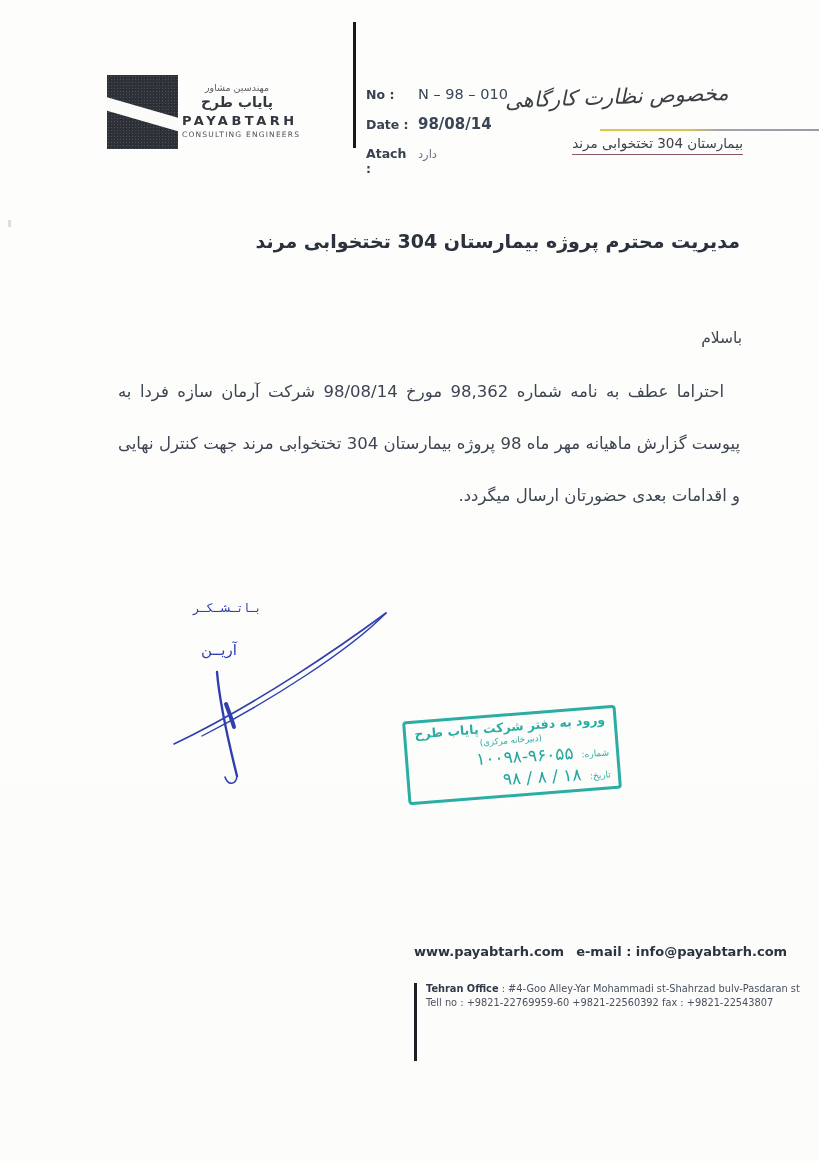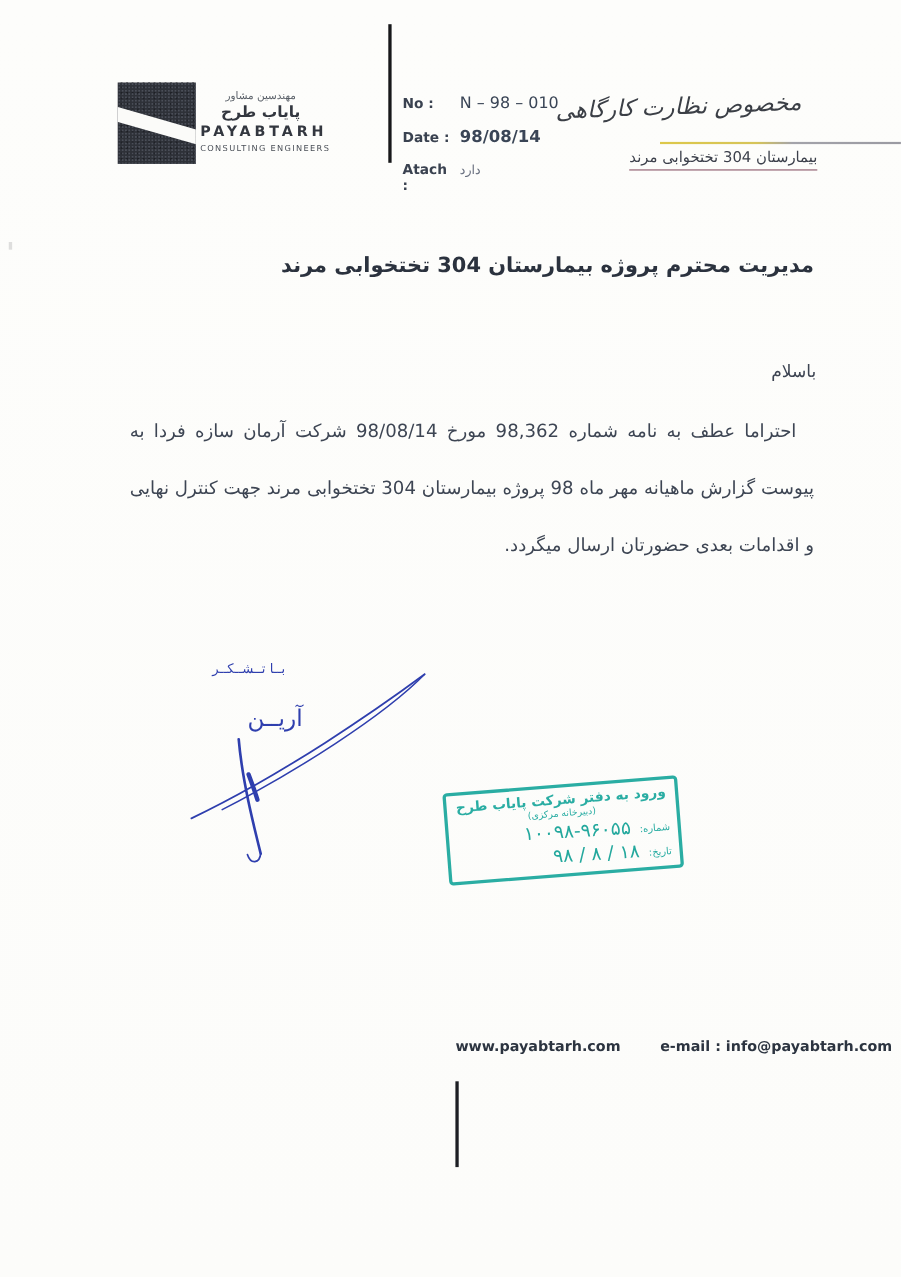--- a/index.html
+++ b/index.html
@@ -82,21 +82,21 @@
     font-size:16.5px;line-height:52px;color:#3d4553;
     text-indent:16px;
   }
   
   .sig-closing{
     position:absolute;left:193px;top:601px;
     font-size:12px;color:#2f3fae;letter-spacing:1px;direction:rtl;text-align:right;
   }
   .sig-name{
     position:absolute;left:201px;top:641px;
-    font-size:21px;color:#2f3fae;letter-spacing:2px;direction:rtl;margin-left:24px;
+    font-size:15px;color:#2f3fae;letter-spacing:2px;direction:rtl;
   }
   .sig-svg{position:absolute;left:118px;top:592px;pointer-events:none;}
   
   .stamp{
     position:absolute;left:405px;top:713px;width:194px;
     transform:rotate(-4.5deg);
     border:3px solid #2aada3;border-radius:4px;
     color:#2aada3;direction:rtl;
     padding:3px 7px 5px 7px;
     background:rgba(255,255,255,0.0);
@@ -104,21 +104,21 @@
   .stamp-line1{font-size:12.5px;font-weight:bold;text-align:center;white-space:nowrap;}
   .stamp-line2{font-size:8.5px;text-align:center;margin-top:1px;}
   .stamp-row{display:flex;align-items:baseline;gap:8px;margin-top:2px;}
   .stamp-label{font-size:9px;white-space:nowrap;}
   .stamp-val{
     font-size:17px;letter-spacing:3px;color:#23a89d;
     transform:rotate(1deg);white-space:nowrap;
   }
   
   .web-line{
-    position:absolute;left:414px;top:944px;display:flex;gap:36px;
+    position:absolute;left:414px;top:944px;display:flex;gap:12px;
     font-size:13px;font-weight:bold;color:#2c3440;white-space:nowrap;
   }
   .footer-divider{
     position:absolute;left:414px;top:983px;width:2.5px;height:78px;background:#1d1f24;
   }
   .addr-fa{
     position:absolute;right:414px;top:983px;width:310px;
     direction:rtl;text-align:left;
     font-size:9.8px;color:#4a5060;
   }
@@ -202,15 +202,19 @@
   </div>
 
   <div class="web-line">
     <span>www.payabtarh.com</span>
     <span>e-mail : info@payabtarh.com</span>
   </div>
 
   <div class="footer-divider"></div>
 
 
+  <div class="addr-en">
+    <div class="line1"><b>Tehran Office</b><span> : #4-Goo Alley-Yar Mohammadi st-Shahrzad bulv-Pasdaran st</span></div>
+    <div class="line2">Tell no : +9821-22769959-60   +9821-22560392   fax : +9821-22543807</div>
+  </div>
 
   <div class="scan-speck"></div>
 </div>
 
 </body></html>

